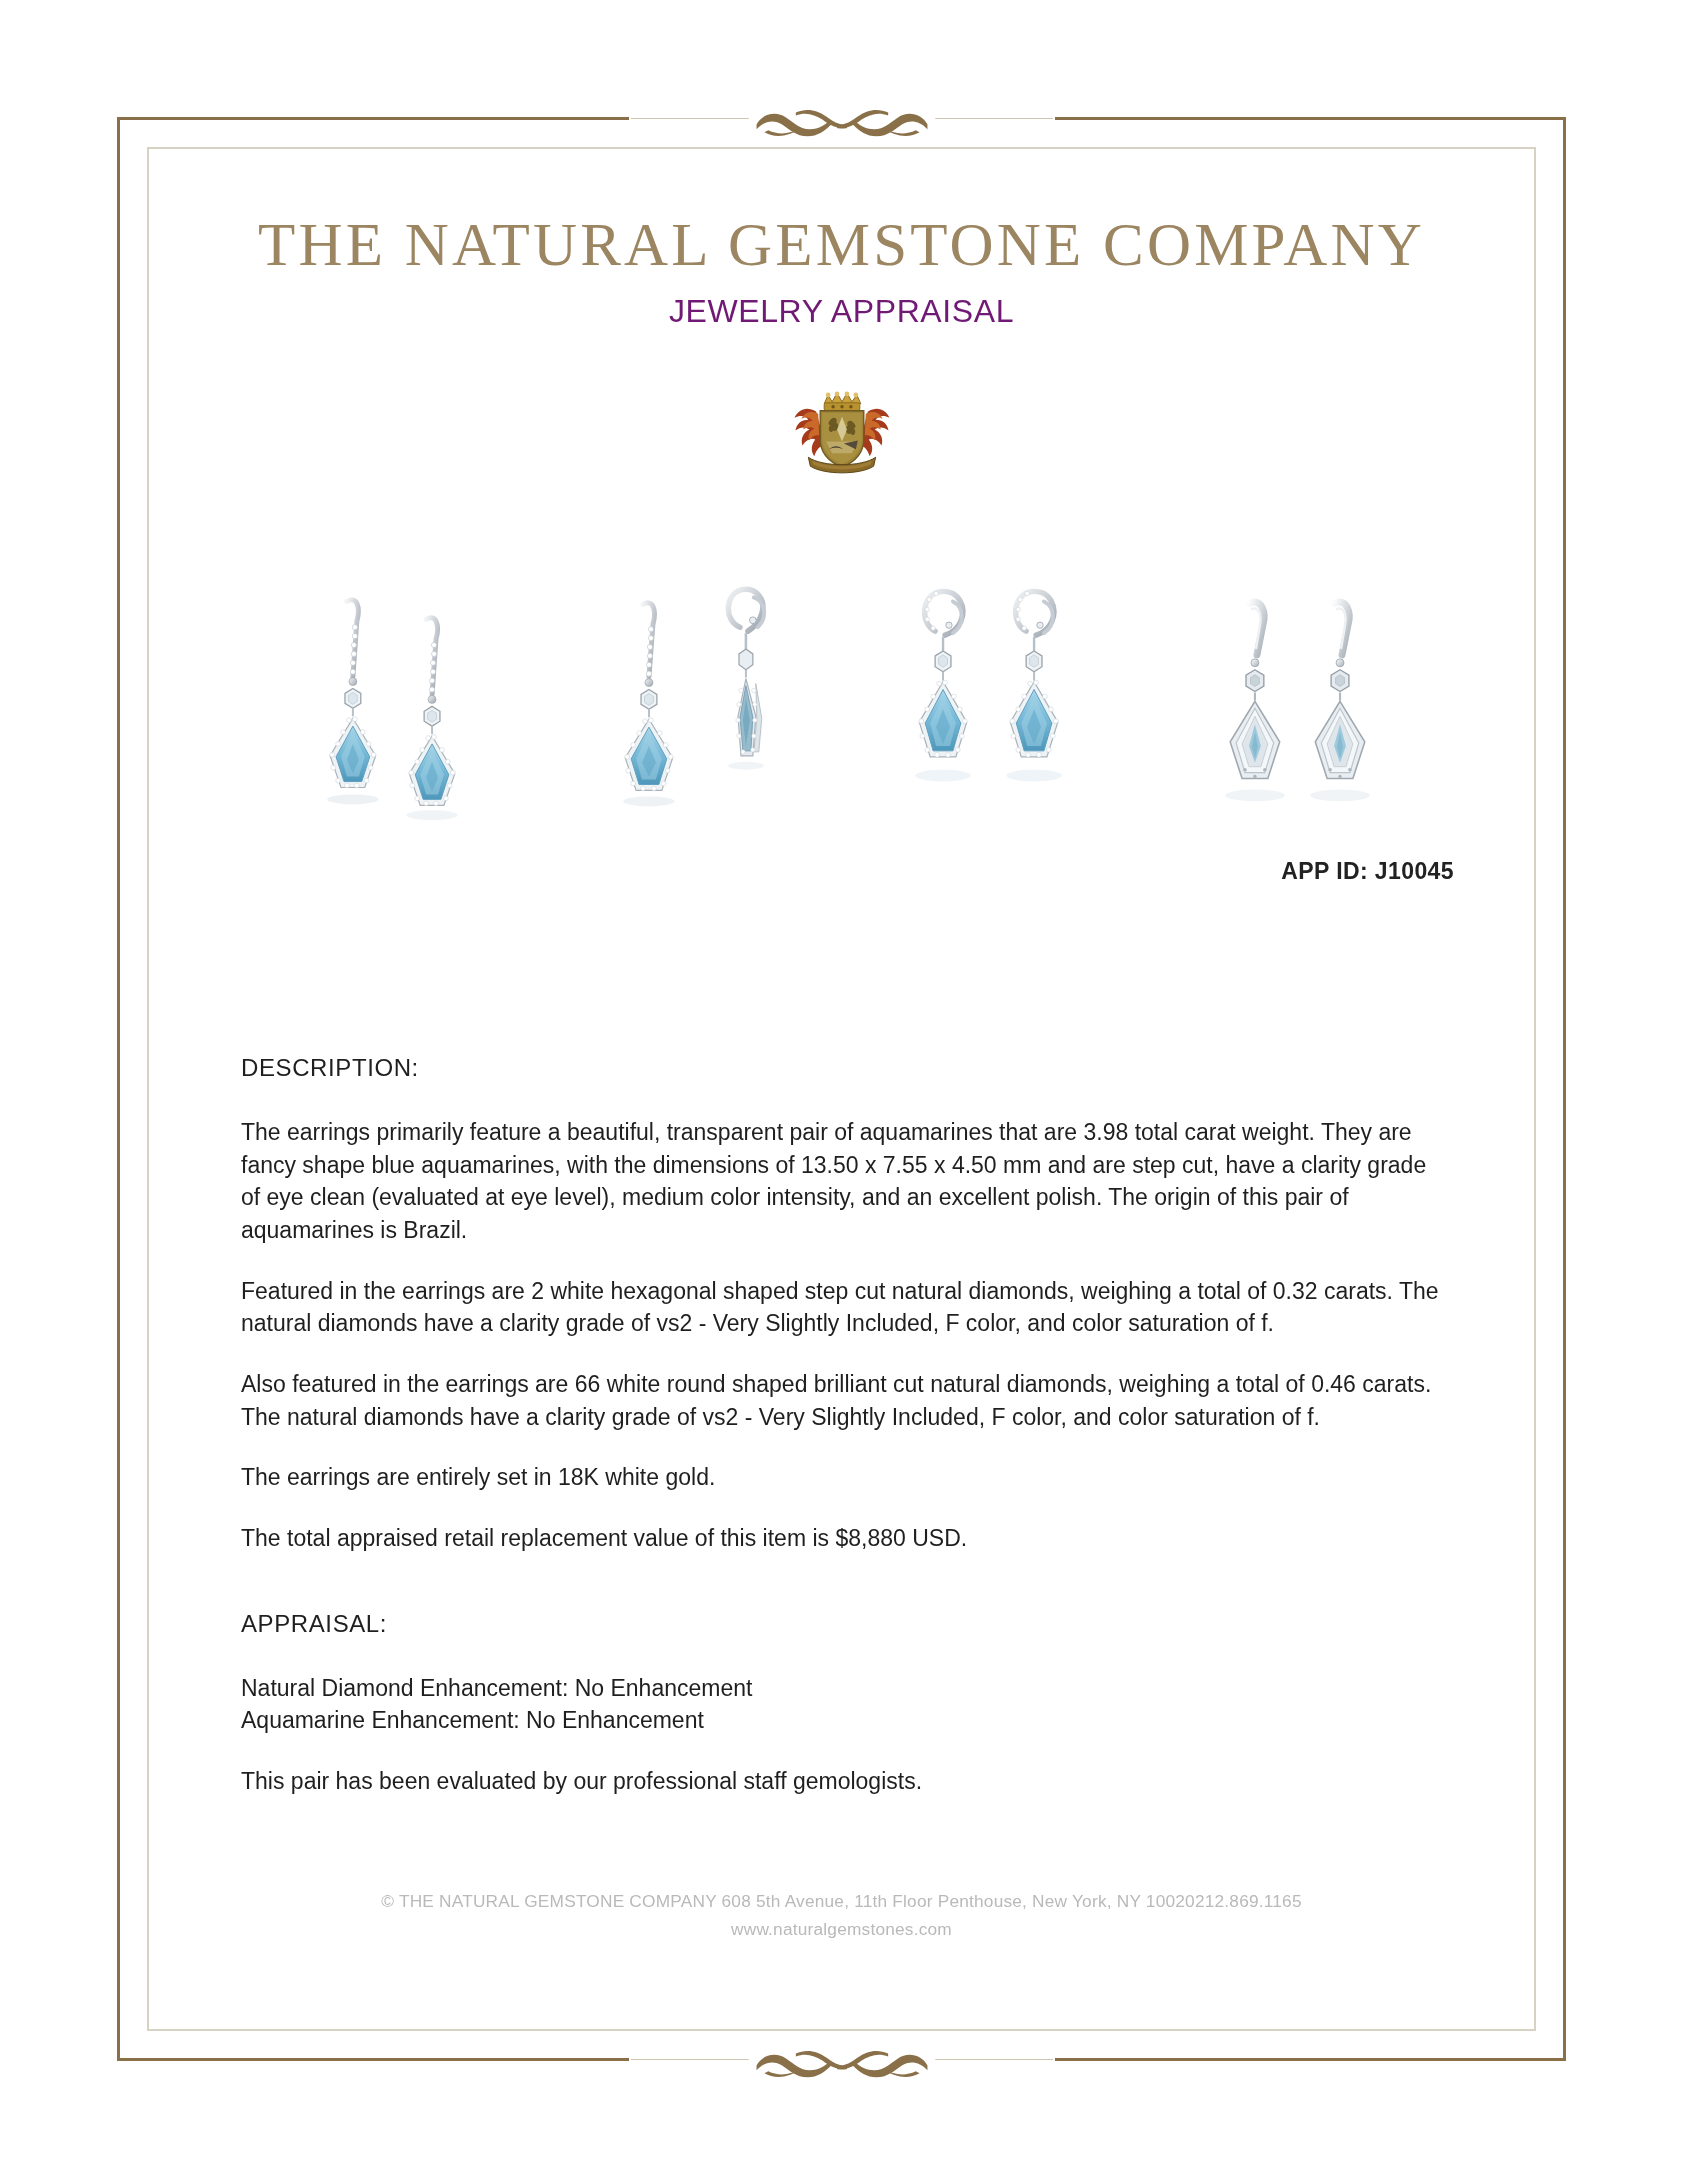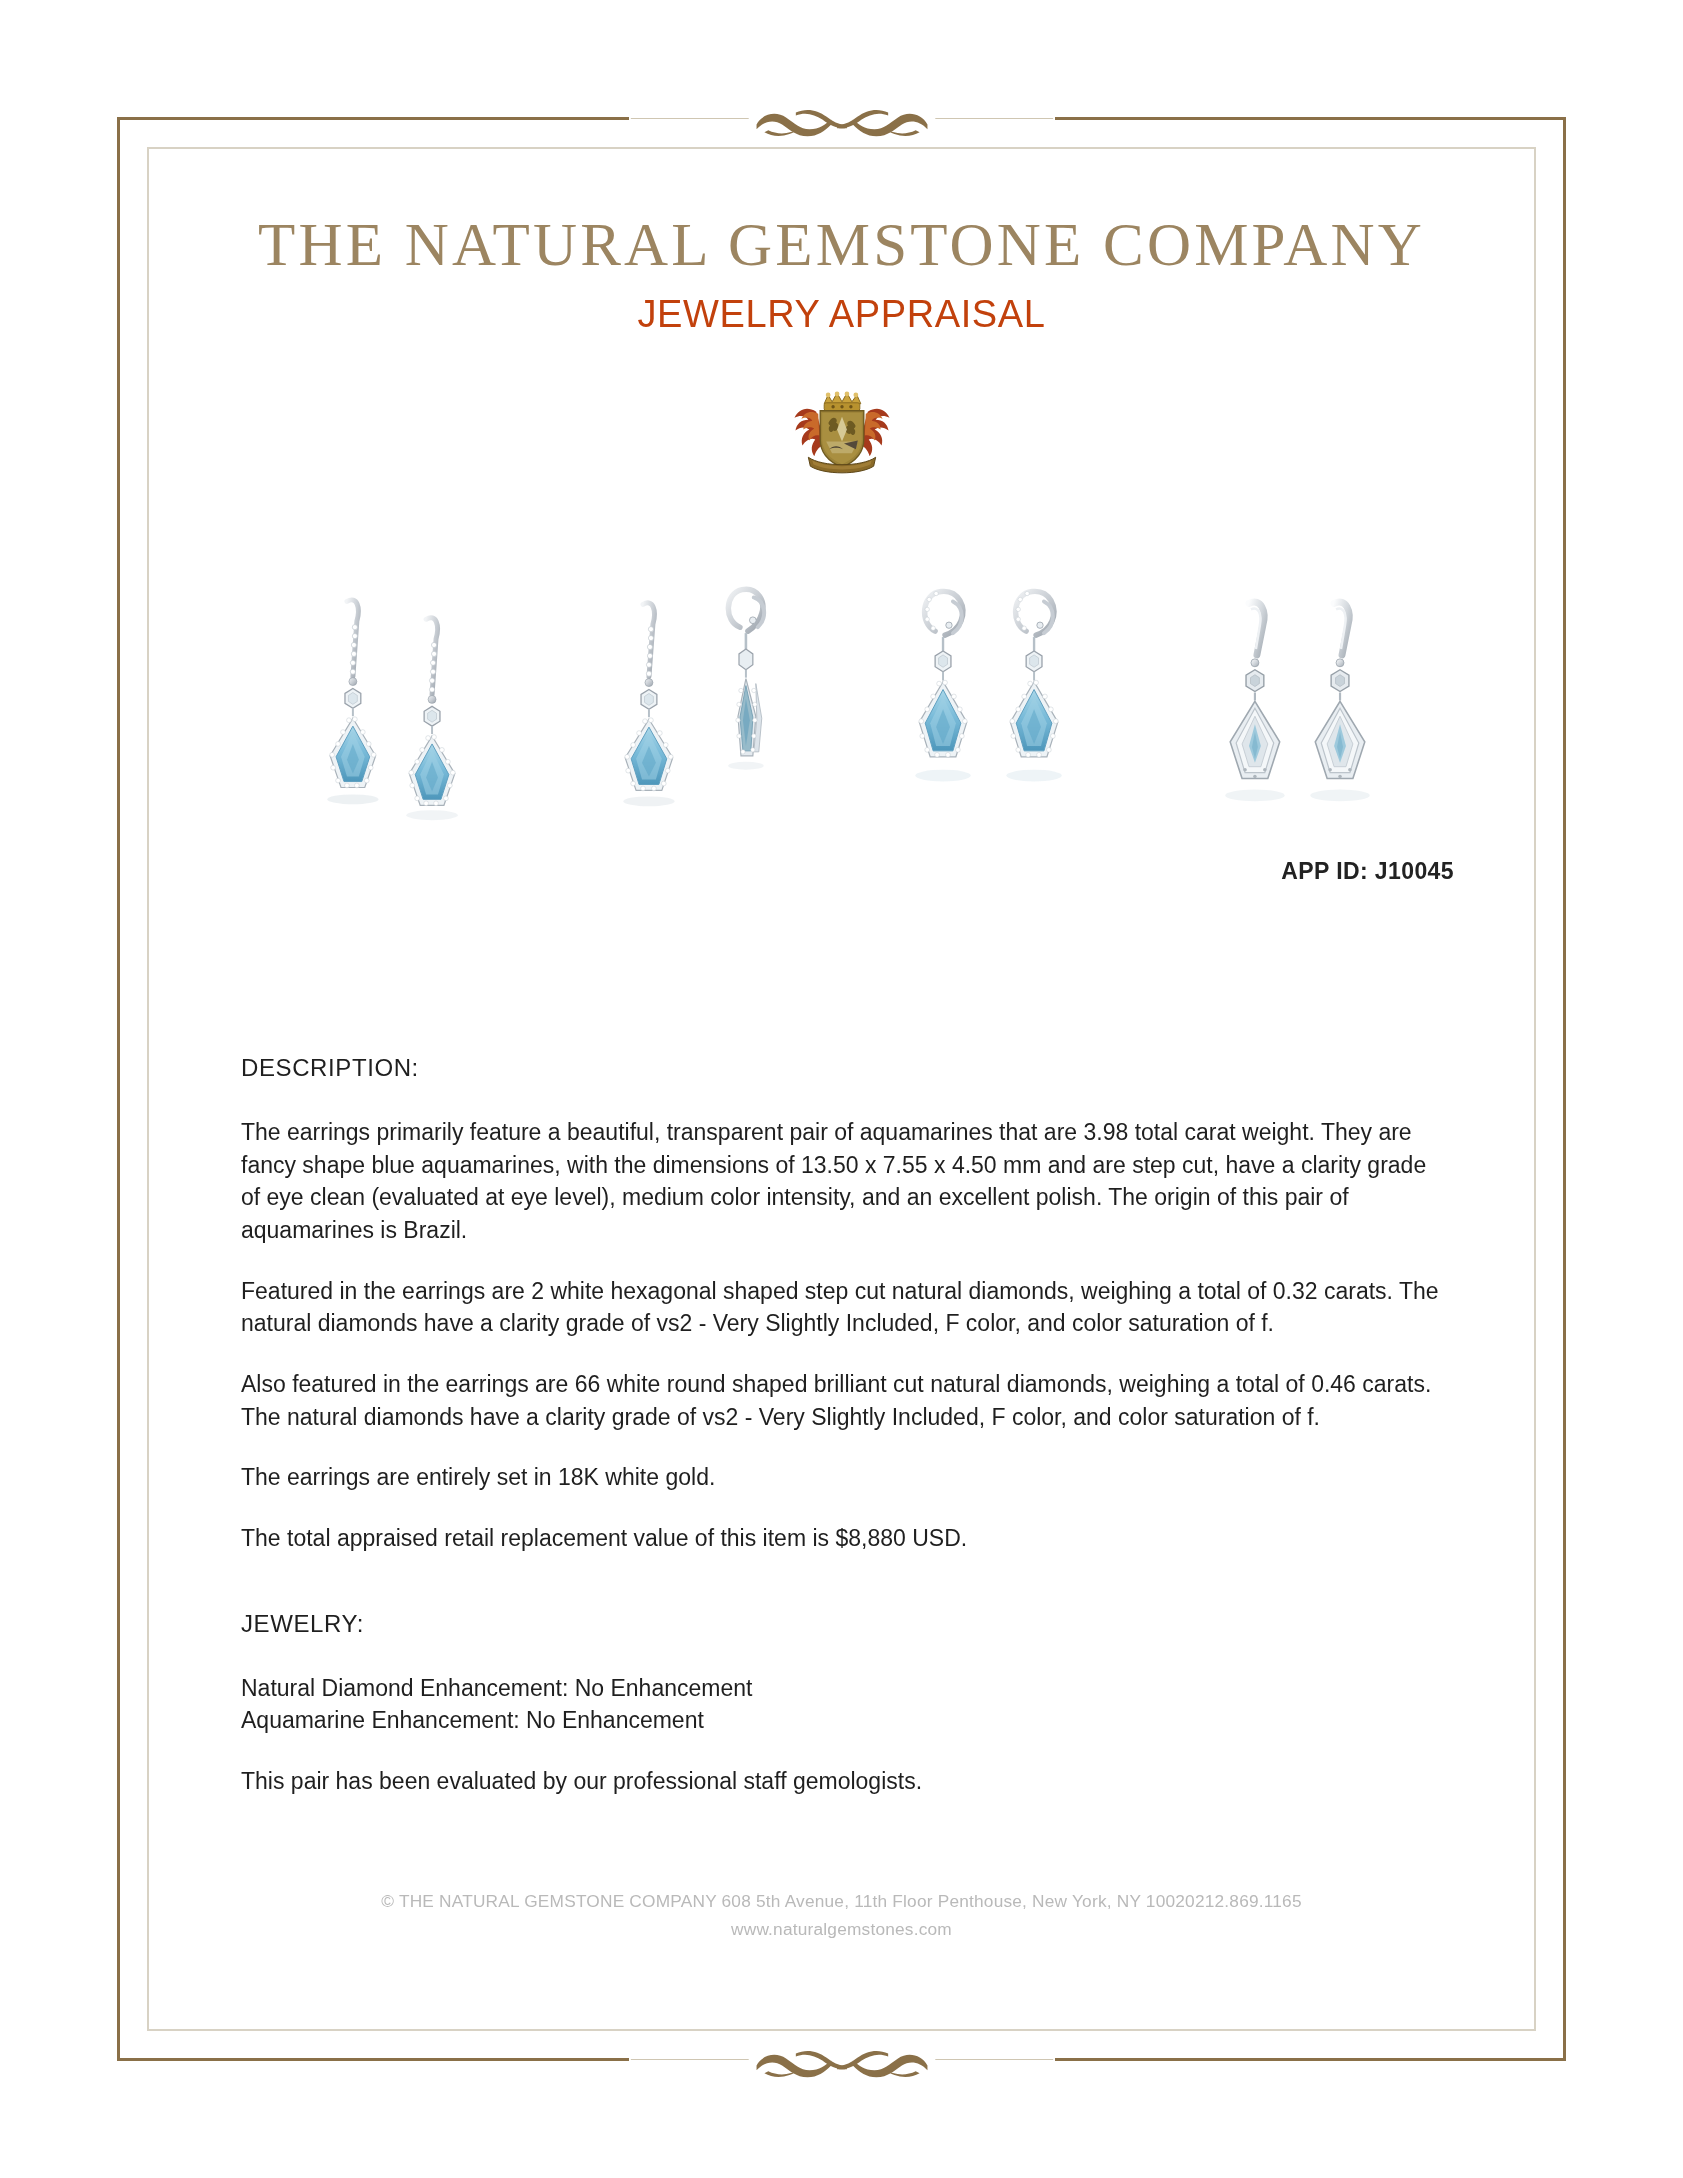--- a/index.html
+++ b/index.html
@@ -76,23 +76,23 @@
     font-size: 61px;
     letter-spacing: 3.2px;
     color: #9c8561;
     font-weight: 400;
     white-space: nowrap;
     line-height: 1.05;
   }
   .doc-subtitle {
     margin-top: 16px;
     font-family: "Liberation Sans", sans-serif;
-    font-size: 38px;
+    font-size: 32px;
     letter-spacing: 0.6px;
-    color: #c2410c;
+    color: #701a75;
     font-weight: 400;
   }
 
   
   .crest-wrap {
     position: absolute;
     left: 50%;
     transform: translateX(-50%);
     top: 384px;
     width: 119px;
@@ -589,21 +589,21 @@
   <div class="app-id">APP ID: J10045</div>
 
   <div class="content">
     <div class="sect-label">DESCRIPTION:</div>
     <div class="para">The earrings primarily feature a beautiful, transparent pair of aquamarines that are 3.98 total carat weight. They are fancy shape blue aquamarines, with the dimensions of 13.50 x 7.55 x 4.50 mm and are step cut, have a clarity grade of eye clean (evaluated at eye level), medium color intensity, and an excellent polish. The origin of this pair of aquamarines is Brazil.</div>
     <div class="para">Featured in the earrings are 2 white hexagonal shaped step cut natural diamonds, weighing a total of 0.32 carats. The natural diamonds have a clarity grade of vs2 - Very Slightly Included, F color, and color saturation of f.</div>
     <div class="para">Also featured in the earrings are 66 white round shaped brilliant cut natural diamonds, weighing a total of 0.46 carats. The natural diamonds have a clarity grade of vs2 - Very Slightly Included, F color, and color saturation of f.</div>
     <div class="para">The earrings are entirely set in 18K white gold.</div>
     <div class="para">The total appraised retail replacement value of this item is $8,880 USD.</div>
 
-    <div class="comments-label">JEWELRY:</div>
+    <div class="comments-label">APPRAISAL:</div>
     <div class="enh-block">
       <div class="enh-line">Natural Diamond Enhancement: No Enhancement</div>
       <div class="enh-line">Aquamarine Enhancement: No Enhancement</div>
     </div>
     <div class="para">This pair has been evaluated by our professional staff gemologists.</div>
   </div>
 
   <div class="footer">
     <div>
       <span>© THE NATURAL GEMSTONE COMPANY  608 5th Avenue, 11th Floor Penthouse, New York, NY  10020</span><span class="footer-phone">212.869.1165</span>

